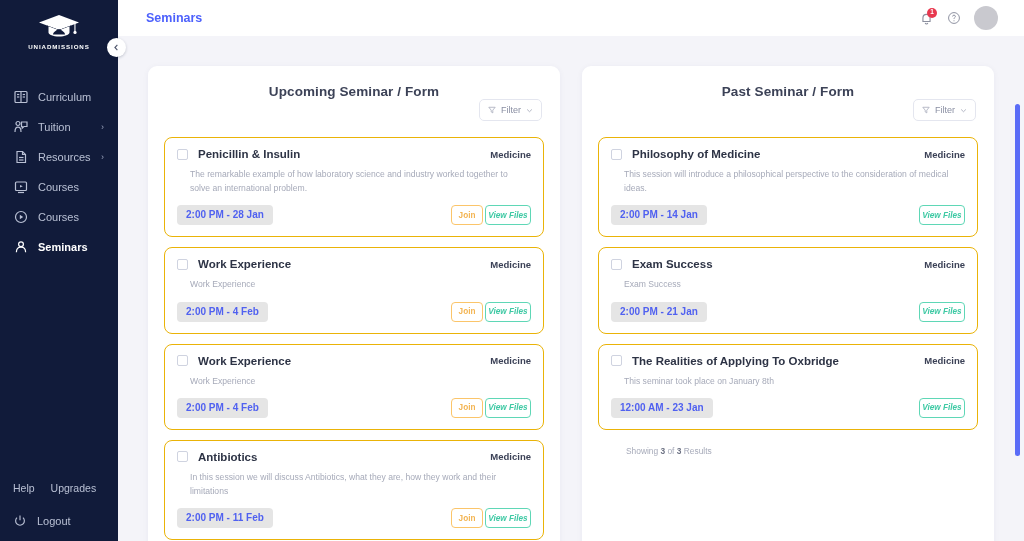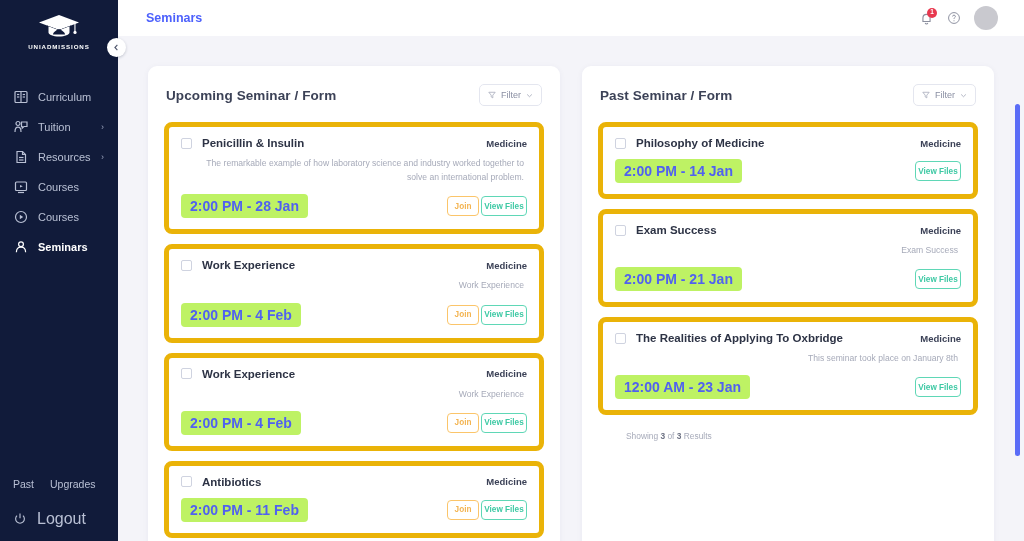--- a/index.html
+++ b/index.html
@@ -44,21 +44,21 @@
   .sidebar-bottom {
     margin-top: auto; padding-bottom: 13px;
   }
   .bottom-links {
     display: flex; gap: 16px; padding-left: 13px;
     font-size: 10.5px; color: #b9c0d4; margin-bottom: 20px;
   }
   .bottom-links span { cursor: pointer; }
   .logout-row {
     display: flex; align-items: center; padding-left: 13px;
-    color: #b9c0d4; font-size: 16px; cursor: pointer;
+    color: #b9c0d4; font-size: 11px; cursor: pointer;
   }
   .logout-row .ic { width: 14px; height: 14px; margin-right: 10px; }
 
   
   .collapse-btn {
     position: absolute; left: 107px; top: 38px;
     width: 19px; height: 19px; border-radius: 50%;
     background: #ffffff; box-shadow: 0 1px 3px rgba(20,30,60,.22);
     display: flex; align-items: center; justify-content: center;
     z-index: 30; cursor: pointer;
@@ -101,66 +101,67 @@
     box-shadow: 0 1px 6px rgba(30,40,90,.05);
     padding: 18px 16px 0 16px;
     height: 520px;
     overflow: hidden;
   }
   .panel-left { flex: 0 0 412px; }
   .panel-right { flex: 0 0 412px; }
   .panel-head {
     display: flex; align-items: center; margin-bottom: 16px;
     padding: 0 2px;
+    flex-direction: column;
   }
   .panel-title { font-size: 13.5px; font-weight: 700; color: #3c4257; letter-spacing: .1px; }
   .filter-btn {
     margin-left: auto; display: flex; align-items: center; gap: 5px;
     border: 1px solid #e4e6ef; border-radius: 5px;
     height: 22px; padding: 0 8px; cursor: pointer; background:#fff;
   }
   .filter-btn .flabel { font-size: 9px; color: #8a8fa3; }
   .filter-btn svg { display: block; }
 
   
   .card {
-    border: 5px solid #eab308; border-radius: 8px;
+    border: 1px solid #eab308; border-radius: 8px;
     padding: 10px 12px 11px 12px; margin-bottom: 10px;
     background: #fff;
-    text-align: right;
   }
   .card-top { display: flex; align-items: center; }
   .chk {
     width: 11px; height: 11px; border: 1.2px solid #cfd3e0;
     border-radius: 2px; flex: 0 0 11px; margin-right: 10px; cursor: pointer;
     background: #fff;
   }
   .card-title { font-size: 11.5px; font-weight: 700; color: #2d3345; }
   .card-tag { margin-left: auto; font-size: 9.5px; font-weight: 700; color: #3c4257; padding-left: 44px; }
   .card-desc {
     font-size: 8.6px; color: #a6aab9; line-height: 1.65;
     margin-top: 7px; margin-left: 13px; max-width: 330px;
   }
   .card-foot { display: flex; align-items: center; margin-top: 10px; }
   .date-badge {
-    background: #bef264; color: #5061f0; font-size: 14px; font-weight: 700;
+    background: #e5e5e5; color: #5061f0; font-size: 10px; font-weight: 700;
     border-radius: 4px; padding: 5px 9px; line-height: 1;
   }
   .btn-group { margin-left: auto; display: flex; gap: 2px; }
   .btn-join {
     border: 1px solid #fbc56a; color: #f3b451; background: #fff;
     font-size: 8.2px; font-weight: 700; border-radius: 4px;
     height: 20px; width: 32px; display:flex; align-items:center; justify-content:center;
     cursor: pointer;
   }
   .btn-files {
     border: 1px solid #5fd7b6; color: #3ec9a4; background: #fff;
     font-size: 8.2px; font-weight: 700; border-radius: 4px;
     height: 20px; width: 46px; display:flex; align-items:center; justify-content:center;
     cursor: pointer;
+    font-style: italic;
   }
   .showing {
     font-size: 8.4px; color: #a6aab9; padding: 6px 2px 0 2px; margin-left: 26px;
   }
   .showing b { color: #6c7183; font-weight: 700; }
 
   
   .scrollbar-track {
     position: absolute; right: 4px; top: 36px;
     width: 5px; height: 505px; background: #f4f4f9; border-radius: 3px;
@@ -251,21 +252,21 @@
             <path d="M3.4 13.2 C3.4 9.8 5.6 8.2 8 8.2 C10.4 8.2 12.6 9.8 12.6 13.2"></path>
         </svg>
         <span class="lbl">Seminars</span>
         <span class="chev"></span>
       </div>
 
     </nav>
 
     <div class="sidebar-bottom">
       <div class="bottom-links">
-        <span>Past</span>
+        <span>Help</span>
         <span>Upgrades</span>
       </div>
       <div class="logout-row">
         <svg class="ic" viewBox="0 0 16 16" fill="none" stroke="#b9c0d4" stroke-width="1.3">
           <path d="M4.6 4.2 A5 5 0 1 0 11.4 4.2"></path>
             <line x1="8" y1="1.8" x2="8" y2="7.2"></line>
         </svg>
         <span>Logout</span>
       </div>
     </div>
@@ -361,20 +362,21 @@
             </div>
           </div>
         </div>
 
         <div class="card">
           <div class="card-top">
             <div class="chk"></div>
             <div class="card-title">Antibiotics</div>
             <div class="card-tag">Medicine</div>
           </div>
+          <div class="card-desc">In this session we will discuss Antibiotics, what they are, how they work and their limitations</div>
           <div class="card-foot">
             <div class="date-badge">2:00 PM - 11 Feb</div>
             <div class="btn-group">
               <div class="btn-join">Join</div>
               <div class="btn-files">View Files</div>
             </div>
           </div>
         </div>
 
         <div class="card">
@@ -397,20 +399,21 @@
             </svg>
           </div>
         </div>
 
         <div class="card">
           <div class="card-top">
             <div class="chk"></div>
             <div class="card-title">Philosophy of Medicine</div>
             <div class="card-tag">Medicine</div>
           </div>
+          <div class="card-desc">This session will introduce a philosophical perspective to the consideration of medical ideas.</div>
           <div class="card-foot">
             <div class="date-badge">2:00 PM - 14 Jan</div>
             <div class="btn-group">
               <div class="btn-files">View Files</div>
             </div>
           </div>
         </div>
 
         <div class="card">
           <div class="card-top">

